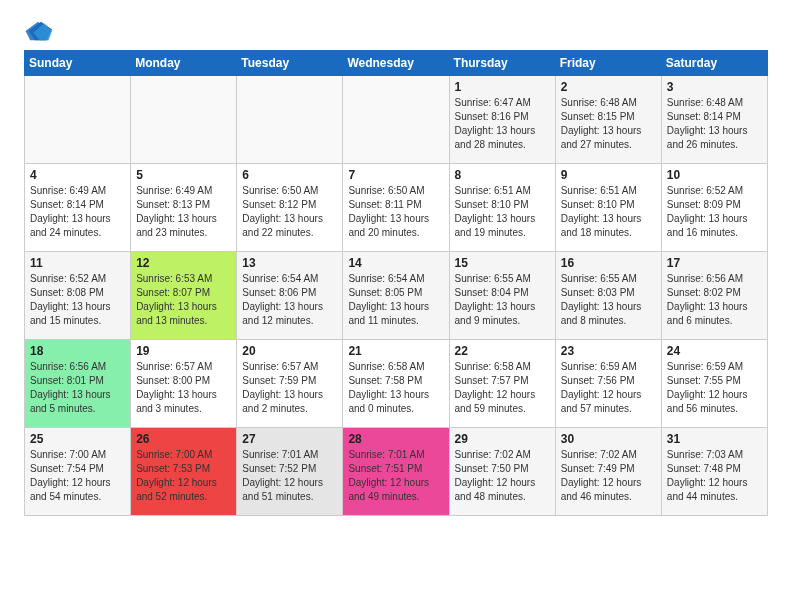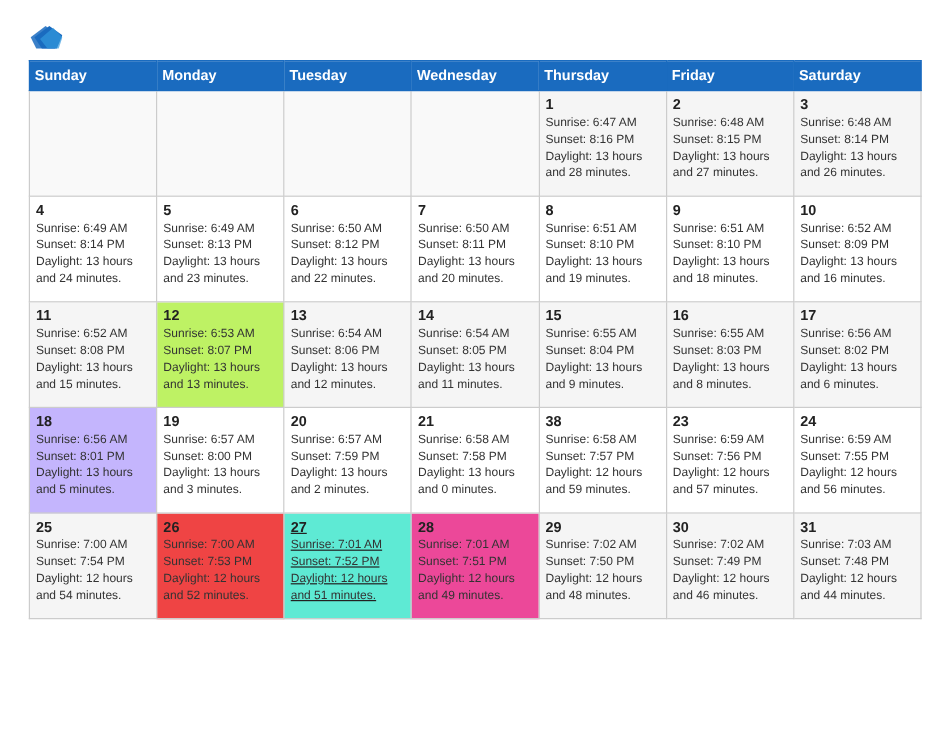--- a/index.html
+++ b/index.html
@@ -229,21 +229,21 @@
         </td>
         <td style="background: rgb(245, 245, 245);">
           <span class="day-number">17</span>
           <div class="day-info" style="white-space: pre-line;">Sunrise: 6:56 AM
 Sunset: 8:02 PM
 Daylight: 13 hours
 and 6 minutes.</div>
         </td>
       </tr>
       <tr>
-        <td style="background: #c4b5fd;">
+        <td style="background: #86efac;">
           <span class="day-number">18</span>
           <div class="day-info" style="white-space: pre-line;">Sunrise: 6:56 AM
 Sunset: 8:01 PM
 Daylight: 13 hours
 and 5 minutes.</div>
         </td>
         <td style="background: rgb(255, 255, 255);">
           <span class="day-number">19</span>
           <div class="day-info" style="white-space: pre-line;">Sunrise: 6:57 AM
 Sunset: 8:00 PM
@@ -258,21 +258,21 @@
 and 2 minutes.</div>
         </td>
         <td style="background: rgb(255, 255, 255); margin-top: 18px;">
           <span class="day-number">21</span>
           <div class="day-info" style="white-space: pre-line;">Sunrise: 6:58 AM
 Sunset: 7:58 PM
 Daylight: 13 hours
 and 0 minutes.</div>
         </td>
         <td style="background: rgb(255, 255, 255);">
-          <span class="day-number">38</span>
+          <span class="day-number">22</span>
           <div class="day-info" style="white-space: pre-line;">Sunrise: 6:58 AM
 Sunset: 7:57 PM
 Daylight: 12 hours
 and 59 minutes.</div>
         </td>
         <td style="background: rgb(255, 255, 255);">
           <span class="day-number">23</span>
           <div class="day-info" style="white-space: pre-line;">Sunrise: 6:59 AM
 Sunset: 7:56 PM
 Daylight: 12 hours
@@ -294,21 +294,21 @@
 Daylight: 12 hours
 and 54 minutes.</div>
         </td>
         <td style="background: #ef4444;">
           <span class="day-number">26</span>
           <div class="day-info" style="white-space: pre-line;">Sunrise: 7:00 AM
 Sunset: 7:53 PM
 Daylight: 12 hours
 and 52 minutes.</div>
         </td>
-        <td style="background: #5eead4; text-decoration: underline;">
+        <td style="background: #e5e5e5;">
           <span class="day-number">27</span>
           <div class="day-info" style="white-space: pre-line;">Sunrise: 7:01 AM
 Sunset: 7:52 PM
 Daylight: 12 hours
 and 51 minutes.</div>
         </td>
         <td style="background: #ec4899;">
           <span class="day-number">28</span>
           <div class="day-info" style="white-space: pre-line;">Sunrise: 7:01 AM
 Sunset: 7:51 PM

